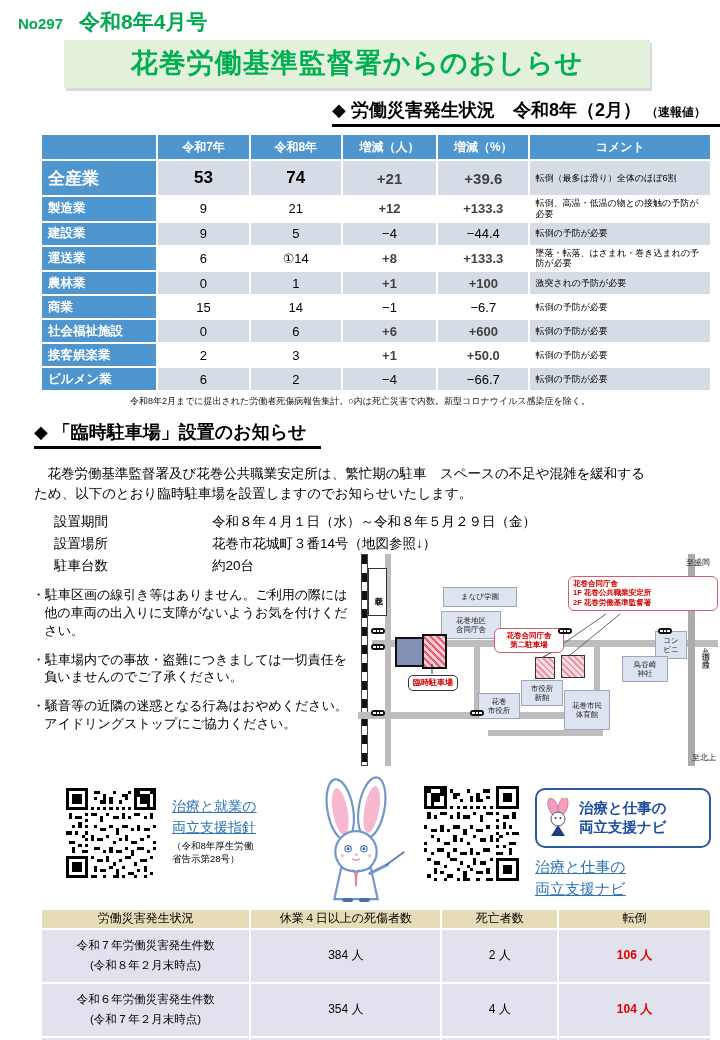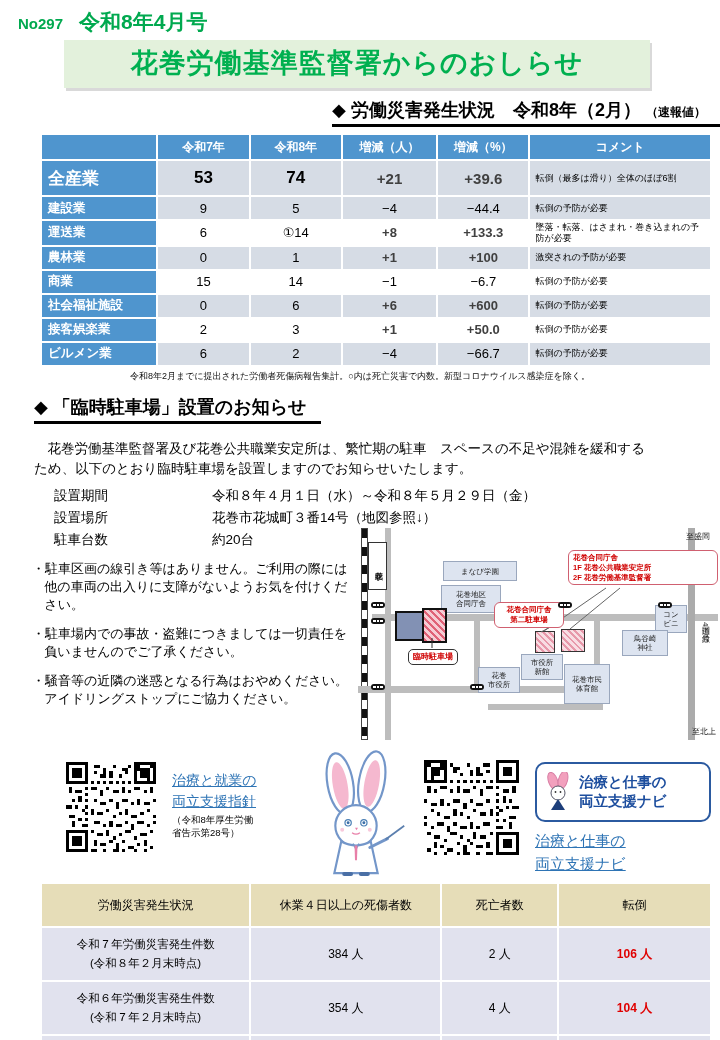--- a/index.html
+++ b/index.html
@@ -77,21 +77,21 @@
   .linknote{font-size:9.5px;line-height:1.35;margin-top:2px;white-space:pre-line;}
   .rabbit{width:104px;height:126px;}
   .rightcol{margin-top:12px;}
   .logo{width:176px;height:60px;border:2px solid #2B5AA0;border-radius:10px;display:flex;align-items:center;
         gap:7px;padding:0 7px;box-sizing:border-box;background:#fff;}
   .logotext{font-size:14.5px;font-weight:bold;color:#1D4E9E;line-height:1.3;white-space:pre-line;}
   .rightcol .link{margin-top:8px;font-size:15px;}
 
   
   table.t2{margin:6px 0 0 40px;border-collapse:separate;border-spacing:2px;table-layout:fixed;width:672px;}
-  .t2 th{background:#E6DDB8;font-size:12px;font-weight:normal;height:42px;padding:0 2px;}
+  .t2 th{background:#E6DDB8;font-size:12px;font-weight:normal;height:18px;padding:0 2px;}
   .t2 td{background:#E1E2EE;font-size:12px;text-align:center;vertical-align:middle;white-space:pre-line;
          line-height:1.7;padding:5px 4px;height:42px;}
   .t2 td.lbl2{font-size:11.5px;}
   .t2 .red{color:#E00000;font-weight:bold;}
 </style>
 </head>
 <body>
 
 <div class="page">
 
@@ -123,20 +123,28 @@
       <th>増減（%）</th>
       <th>コメント</th>
     </tr>
     <tr class="band r0">
       <td class="lbl">全産業</td>
       <td class="num">53</td>
       <td class="num">74</td>
       <td class="chg pos">+21</td>
       <td class="chg pos">+39.6</td>
       <td class="cmt">転倒（最多は滑り）全体のほぼ6割</td>
+    </tr>
+    <tr>
+      <td class="lbl">製造業</td>
+      <td>9</td>
+      <td>21</td>
+      <td class="pos">+12</td>
+      <td class="pos">+133.3</td>
+      <td class="cmt">転倒、高温・低温の物との接触の予防が必要</td>
     </tr>
     <tr class="band">
       <td class="lbl">建設業</td>
       <td>9</td>
       <td>5</td>
       <td>−4</td>
       <td>−44.4</td>
       <td class="cmt">転倒の予防が必要</td>
     </tr>
     <tr>

